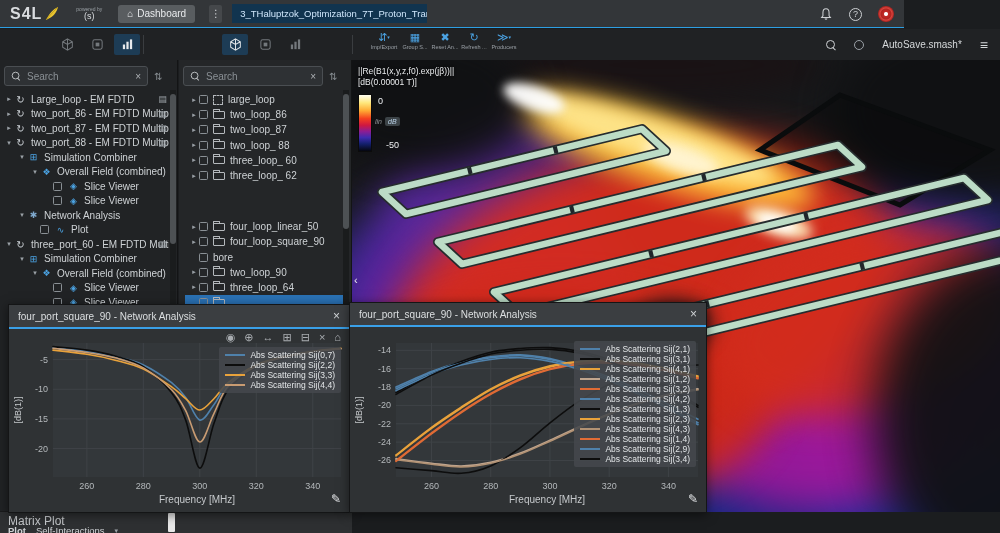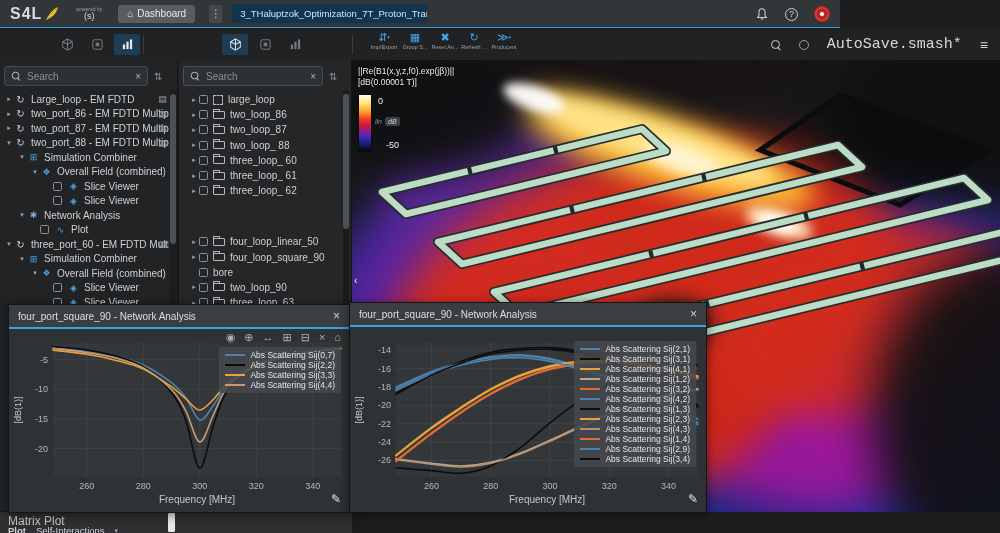--- a/index.html
+++ b/index.html
@@ -1,21 +1,21 @@
 <!DOCTYPE html>
 <html><head>
 <meta charset="utf-8">
 <style>
   * { margin:0; padding:0; box-sizing:border-box; }
   html,body { width:1000px; height:533px; overflow:hidden; background:#151617;
     font-family:"Liberation Sans", sans-serif; }
   #app { position:relative; width:1000px; height:533px; background:#1b1d1f; overflow:hidden; }
 
   
-  #topbar { position:absolute; left:0; top:0; width:840px; height:28px; background:#333639;
+  #topbar { position:absolute; left:0; top:0; width:904px; height:28px; background:#333639;
     border-bottom:1px solid #2d9fe3; display:flex; align-items:center; z-index:30; }
   .logo { display:flex; align-items:center; margin-left:10px; }
   .logo-text { font-size:16px; font-weight:bold; color:#d9dcdf; letter-spacing:1px; }
   .feather { width:16px; height:16px; margin-left:2px; }
   .powered { margin-left:16px; text-align:center; line-height:1; }
   .powered .p1 { font-size:5px; color:#9aa0a5; }
   .powered .p2 { font-size:9px; color:#d8dbde; }
   .dash-btn { margin-left:16px; height:18px; background:#595d60; border-radius:3px; color:#e8eaec;
     font-size:10px; display:flex; align-items:center; padding:0 9px; gap:4px; cursor:pointer; }
   .kebab { margin-left:14px; width:13px; height:18px; background:#45484b; border-radius:2px;
@@ -40,21 +40,21 @@
   .abtn .ai { font-size:11px; color:#4ba3e3; line-height:13px; }
   .abtn .al { font-size:5.5px; color:#9aa0a6; white-space:nowrap; }
   .abtn .caret { font-size:5px; color:#4ba3e3; vertical-align:top; }
   .tb2-right { position:absolute; right:12px; top:0; height:31px; display:flex; align-items:center; gap:18px; }
   .mag { position:relative; width:10px; height:10px; }
   .mag::before { content:''; position:absolute; left:0; top:0; width:7px; height:7px;
     border:1.4px solid #cfd2d5; border-radius:50%; }
   .mag::after { content:''; position:absolute; left:7px; top:7px; width:4px; height:1.4px;
     background:#cfd2d5; transform:rotate(45deg); transform-origin:0 0; }
   .radio { width:10px; height:10px; border:1.2px solid #9aa0a6; border-radius:50%; }
-  .autosave { font-size:15px; color:#d5d8da;font-family:Liberation Mono, monospace; }
+  .autosave { font-size:10px; color:#d5d8da; }
   .burger { font-size:14px; color:#d5d8da; cursor:pointer; }
 
   
   .panel { position:absolute; top:60px; height:452px; background:#212325; z-index:5; }
   #left-panel { left:0; width:178px; border-right:1px solid #131415; }
   #mid-panel { left:179px; width:173px; border-right:1px solid #131415; background:#242628; }
   .searchrow { position:absolute; left:4px; top:6px; height:20px; display:flex; align-items:center; }
   .searchbox { width:144px; height:20px; background:#2e3134; border:1px solid #4a4e52; border-radius:3px;
     display:flex; align-items:center; padding:0 6px; gap:6px; }
   .searchbox .ph { font-size:10px; color:#8a9095; flex:1; }
@@ -431,26 +431,20 @@
         <div class="trow" style="padding-left: 4px;">
           <span class="twisty">▸</span>
           <span class="cbox"></span>
           <span class="folder-icon"></span>
           <span>three_loop_ 60</span>
         </div>
         <div class="trow" style="padding-left: 4px;">
           <span class="twisty">▸</span>
           <span class="cbox"></span>
           <span class="folder-icon"></span>
-          <span>three_loop_ 61</span>
-        </div>
-        <div class="trow" style="padding-left: 4px;">
-          <span class="twisty">▸</span>
-          <span class="cbox"></span>
-          <span class="folder-icon"></span>
           <span>three_loop_ 62</span>
         </div>
         <div class="trow" style="padding-left: 4px; margin-top: 36px;">
           <span class="twisty">▸</span>
           <span class="cbox"></span>
           <span class="folder-icon"></span>
           <span>four_loop_linear_50</span>
         </div>
         <div class="trow" style="padding-left: 4px;">
           <span class="twisty">▸</span>
@@ -461,26 +455,20 @@
         <div class="trow" style="padding-left: 4px;">
           <span class="twisty"></span>
           <span class="cbox"></span>
           <span>bore</span>
         </div>
         <div class="trow" style="padding-left: 4px;">
           <span class="twisty">▸</span>
           <span class="cbox"></span>
           <span class="folder-icon"></span>
           <span>two_loop_90</span>
-        </div>
-        <div class="trow" style="padding-left: 4px;">
-          <span class="twisty">▸</span>
-          <span class="cbox"></span>
-          <span class="folder-icon"></span>
-          <span>three_loop_63</span>
         </div>
         <div class="trow" style="padding-left: 4px;">
           <span class="twisty">▸</span>
           <span class="cbox"></span>
           <span class="folder-icon"></span>
           <span>three_loop_64</span>
         </div>
         <div class="trow sel" style="padding-left: 4px;">
           <span class="twisty"></span>
           <span class="cbox"></span>

